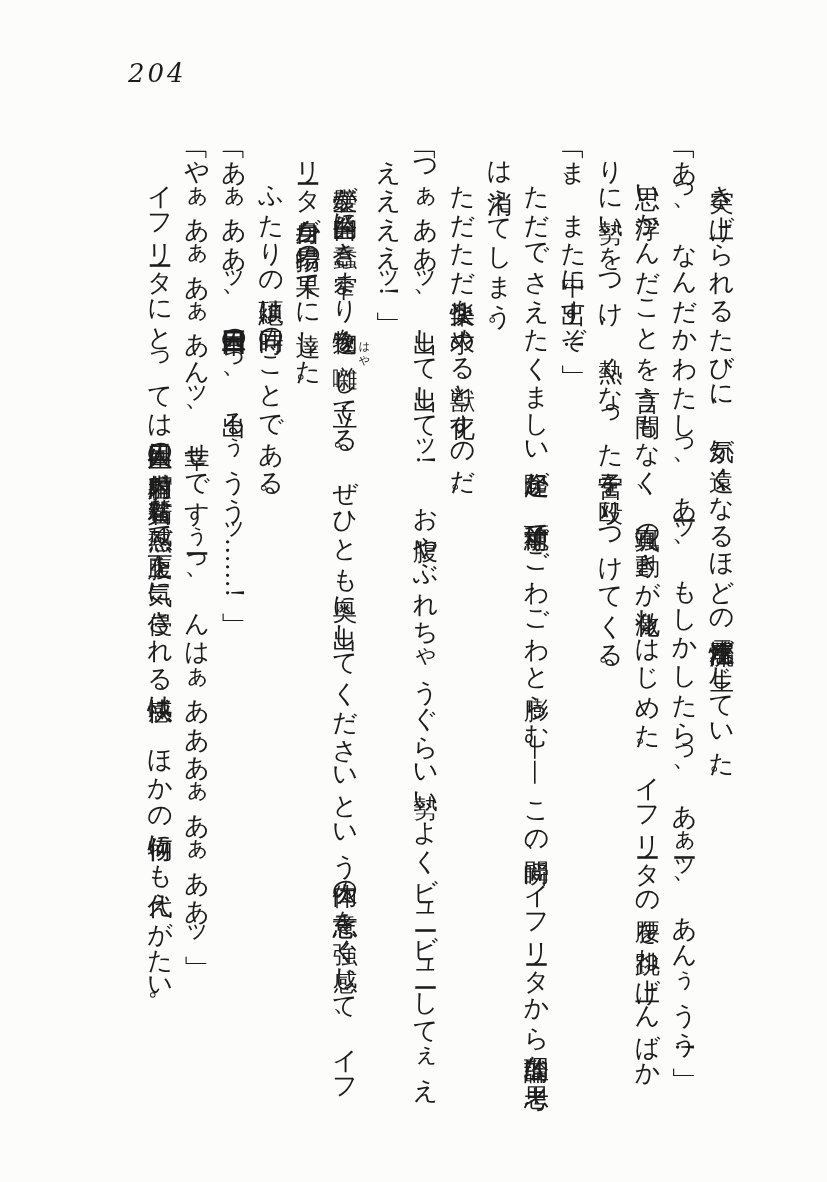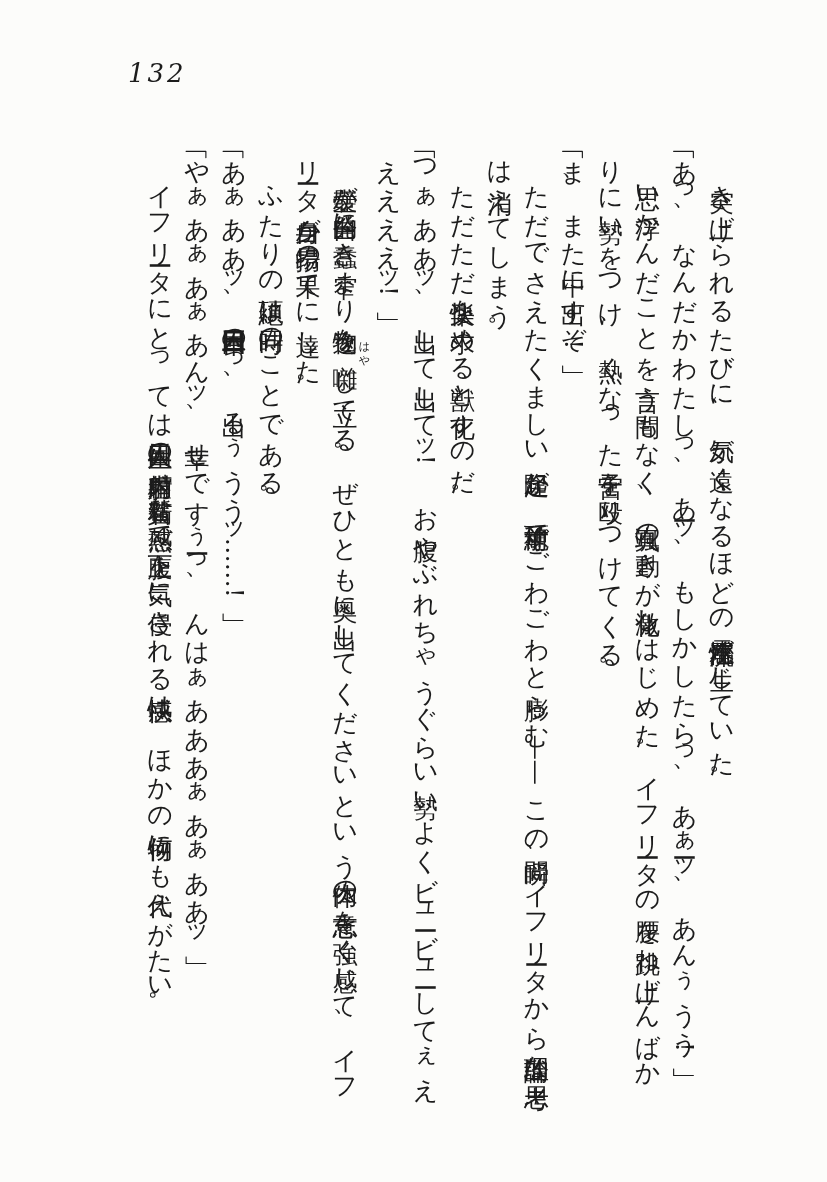--- a/index.html
+++ b/index.html
@@ -47,21 +47,21 @@
   ruby rt {
     font-size: 11px;
     letter-spacing: 0;
   }
 </style>
 </head>
 <body>
 
 <div class="page">
 
-  <div class="page-number">132</div>
+  <div class="page-number">204</div>
 
   <div class="text-block">
 
     <p class="indent">突き上げられるたびに、気が遠くなるほどの性感電流が生じていた。</p>
 
     <p>「あっ、なんだかわたしっ、あーッ、もしかしたらっ、あぁーッ、あんぅうう!」</p>
 
     <p class="indent">思い浮かんだことを言う間もなく、颯真の動きが激化しはじめた。イフリータの腰を跳ね上げんばかりに勢いをつけ、熱くなった子宮を殴りつけてくる。</p>
 
     <p>「ま、また中に出すぞ!」</p>

